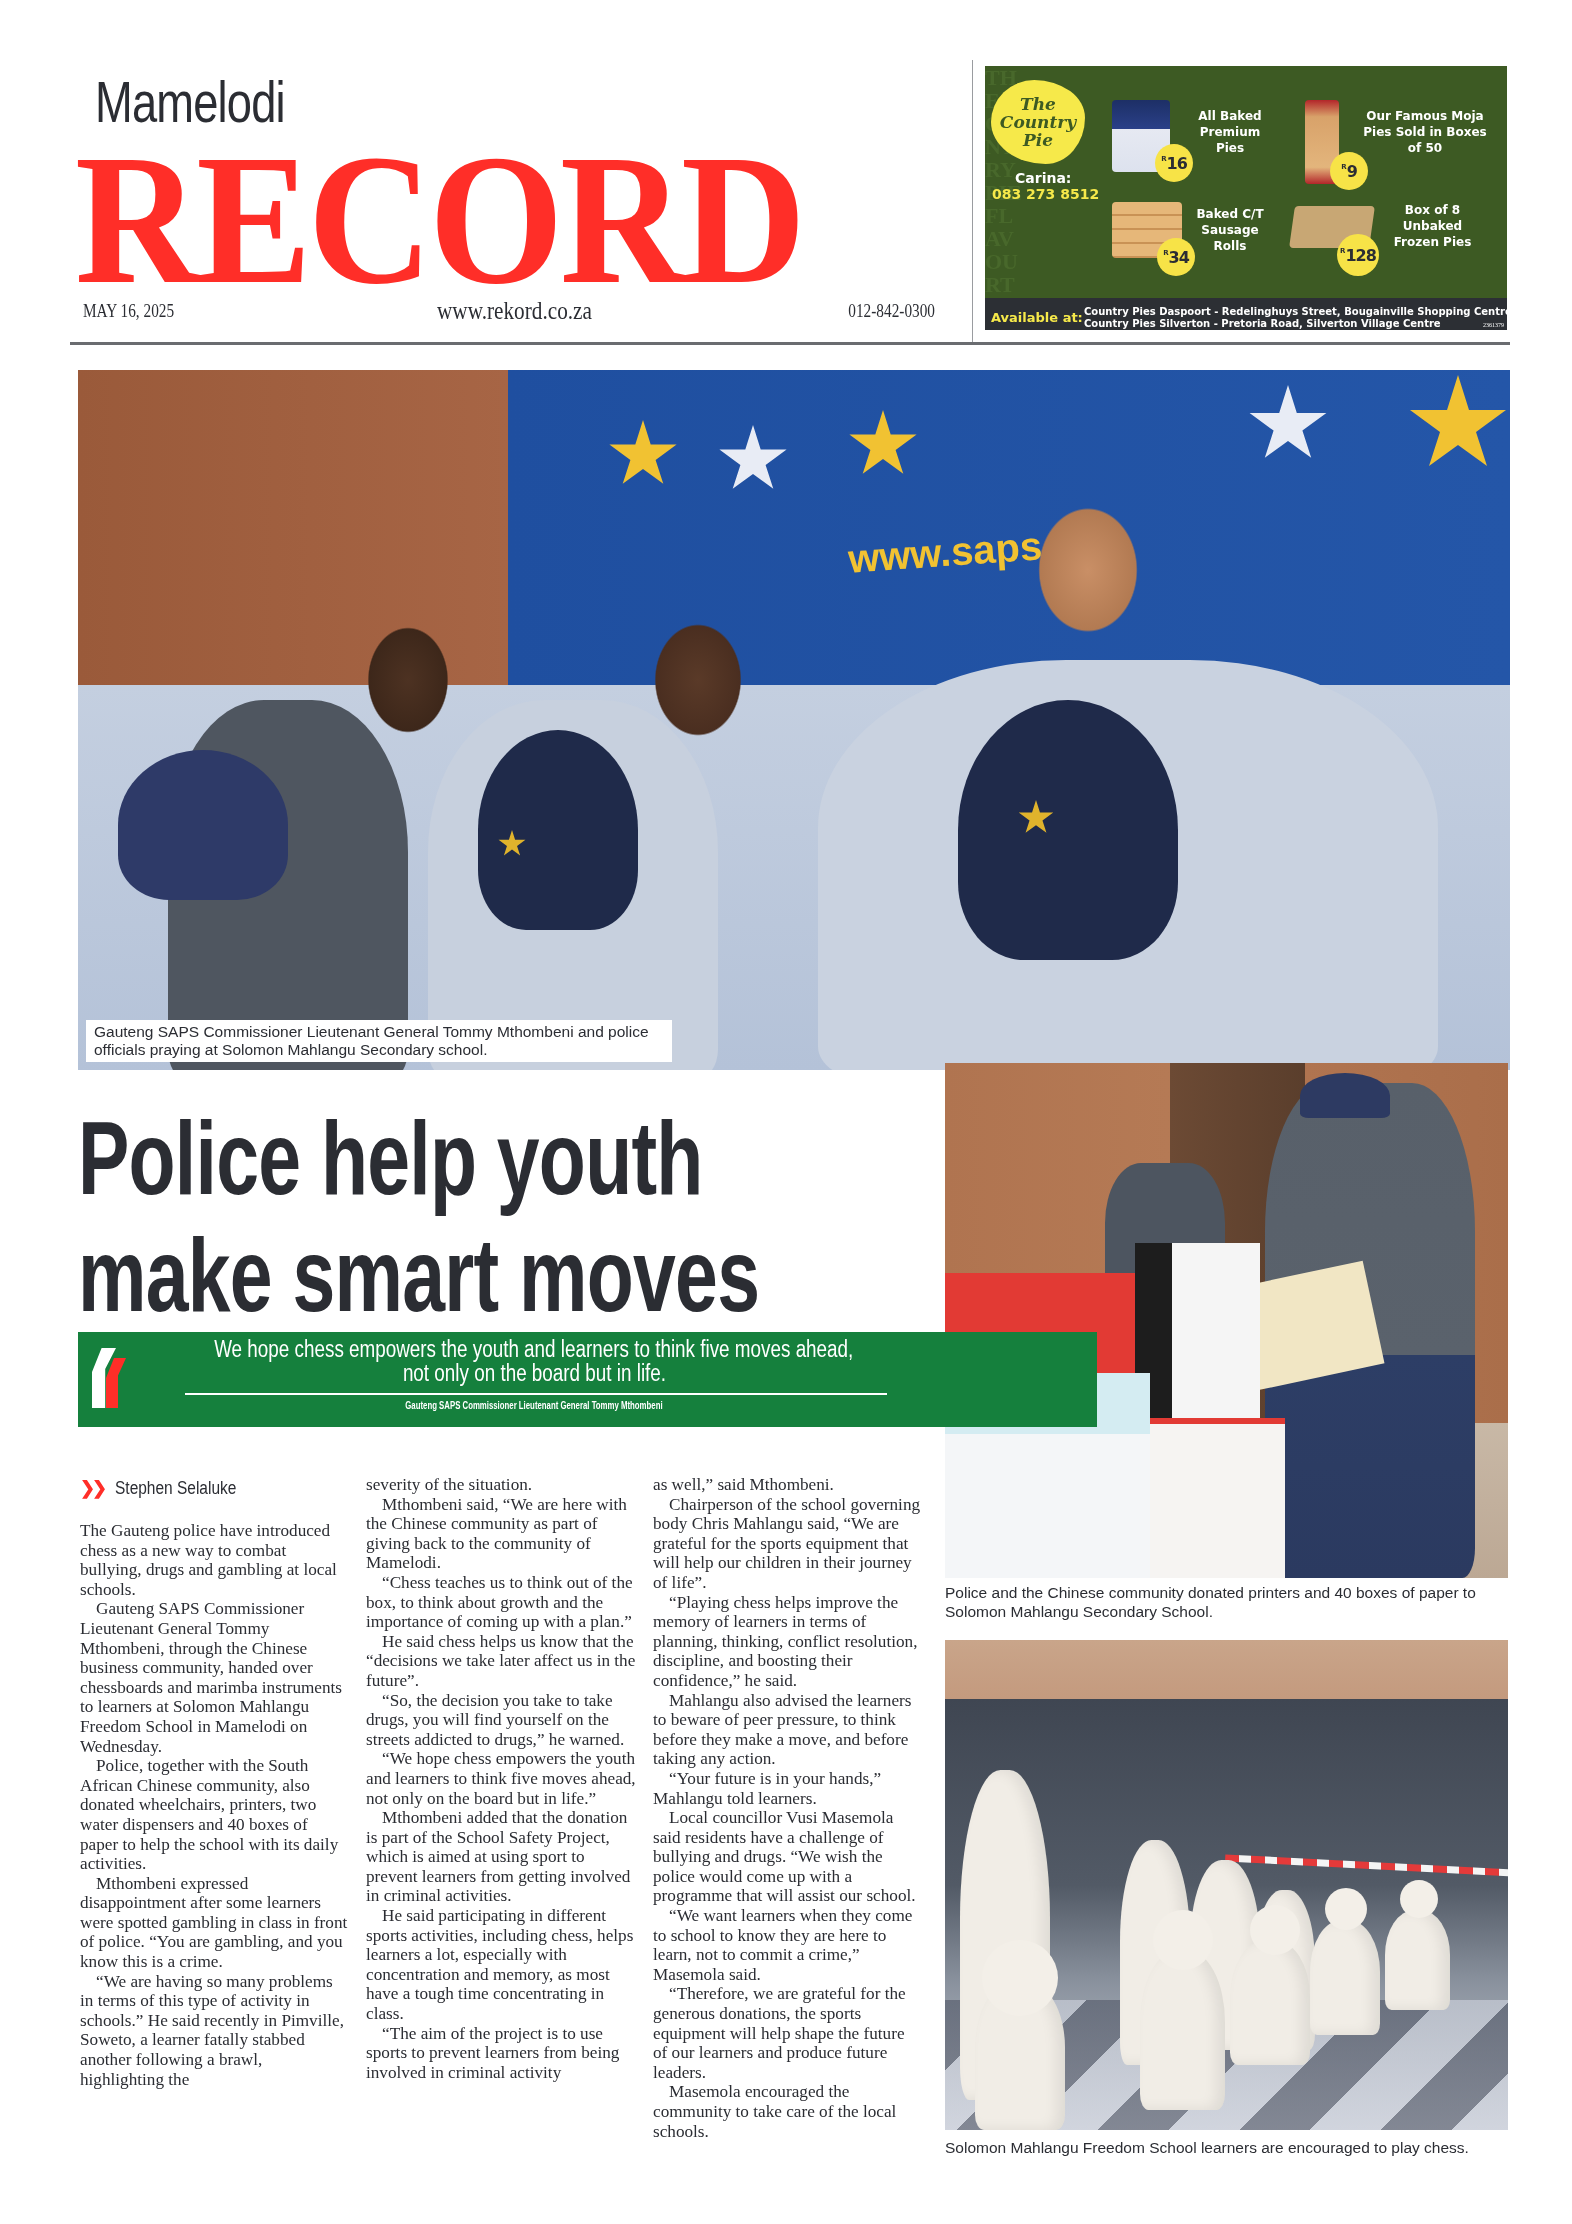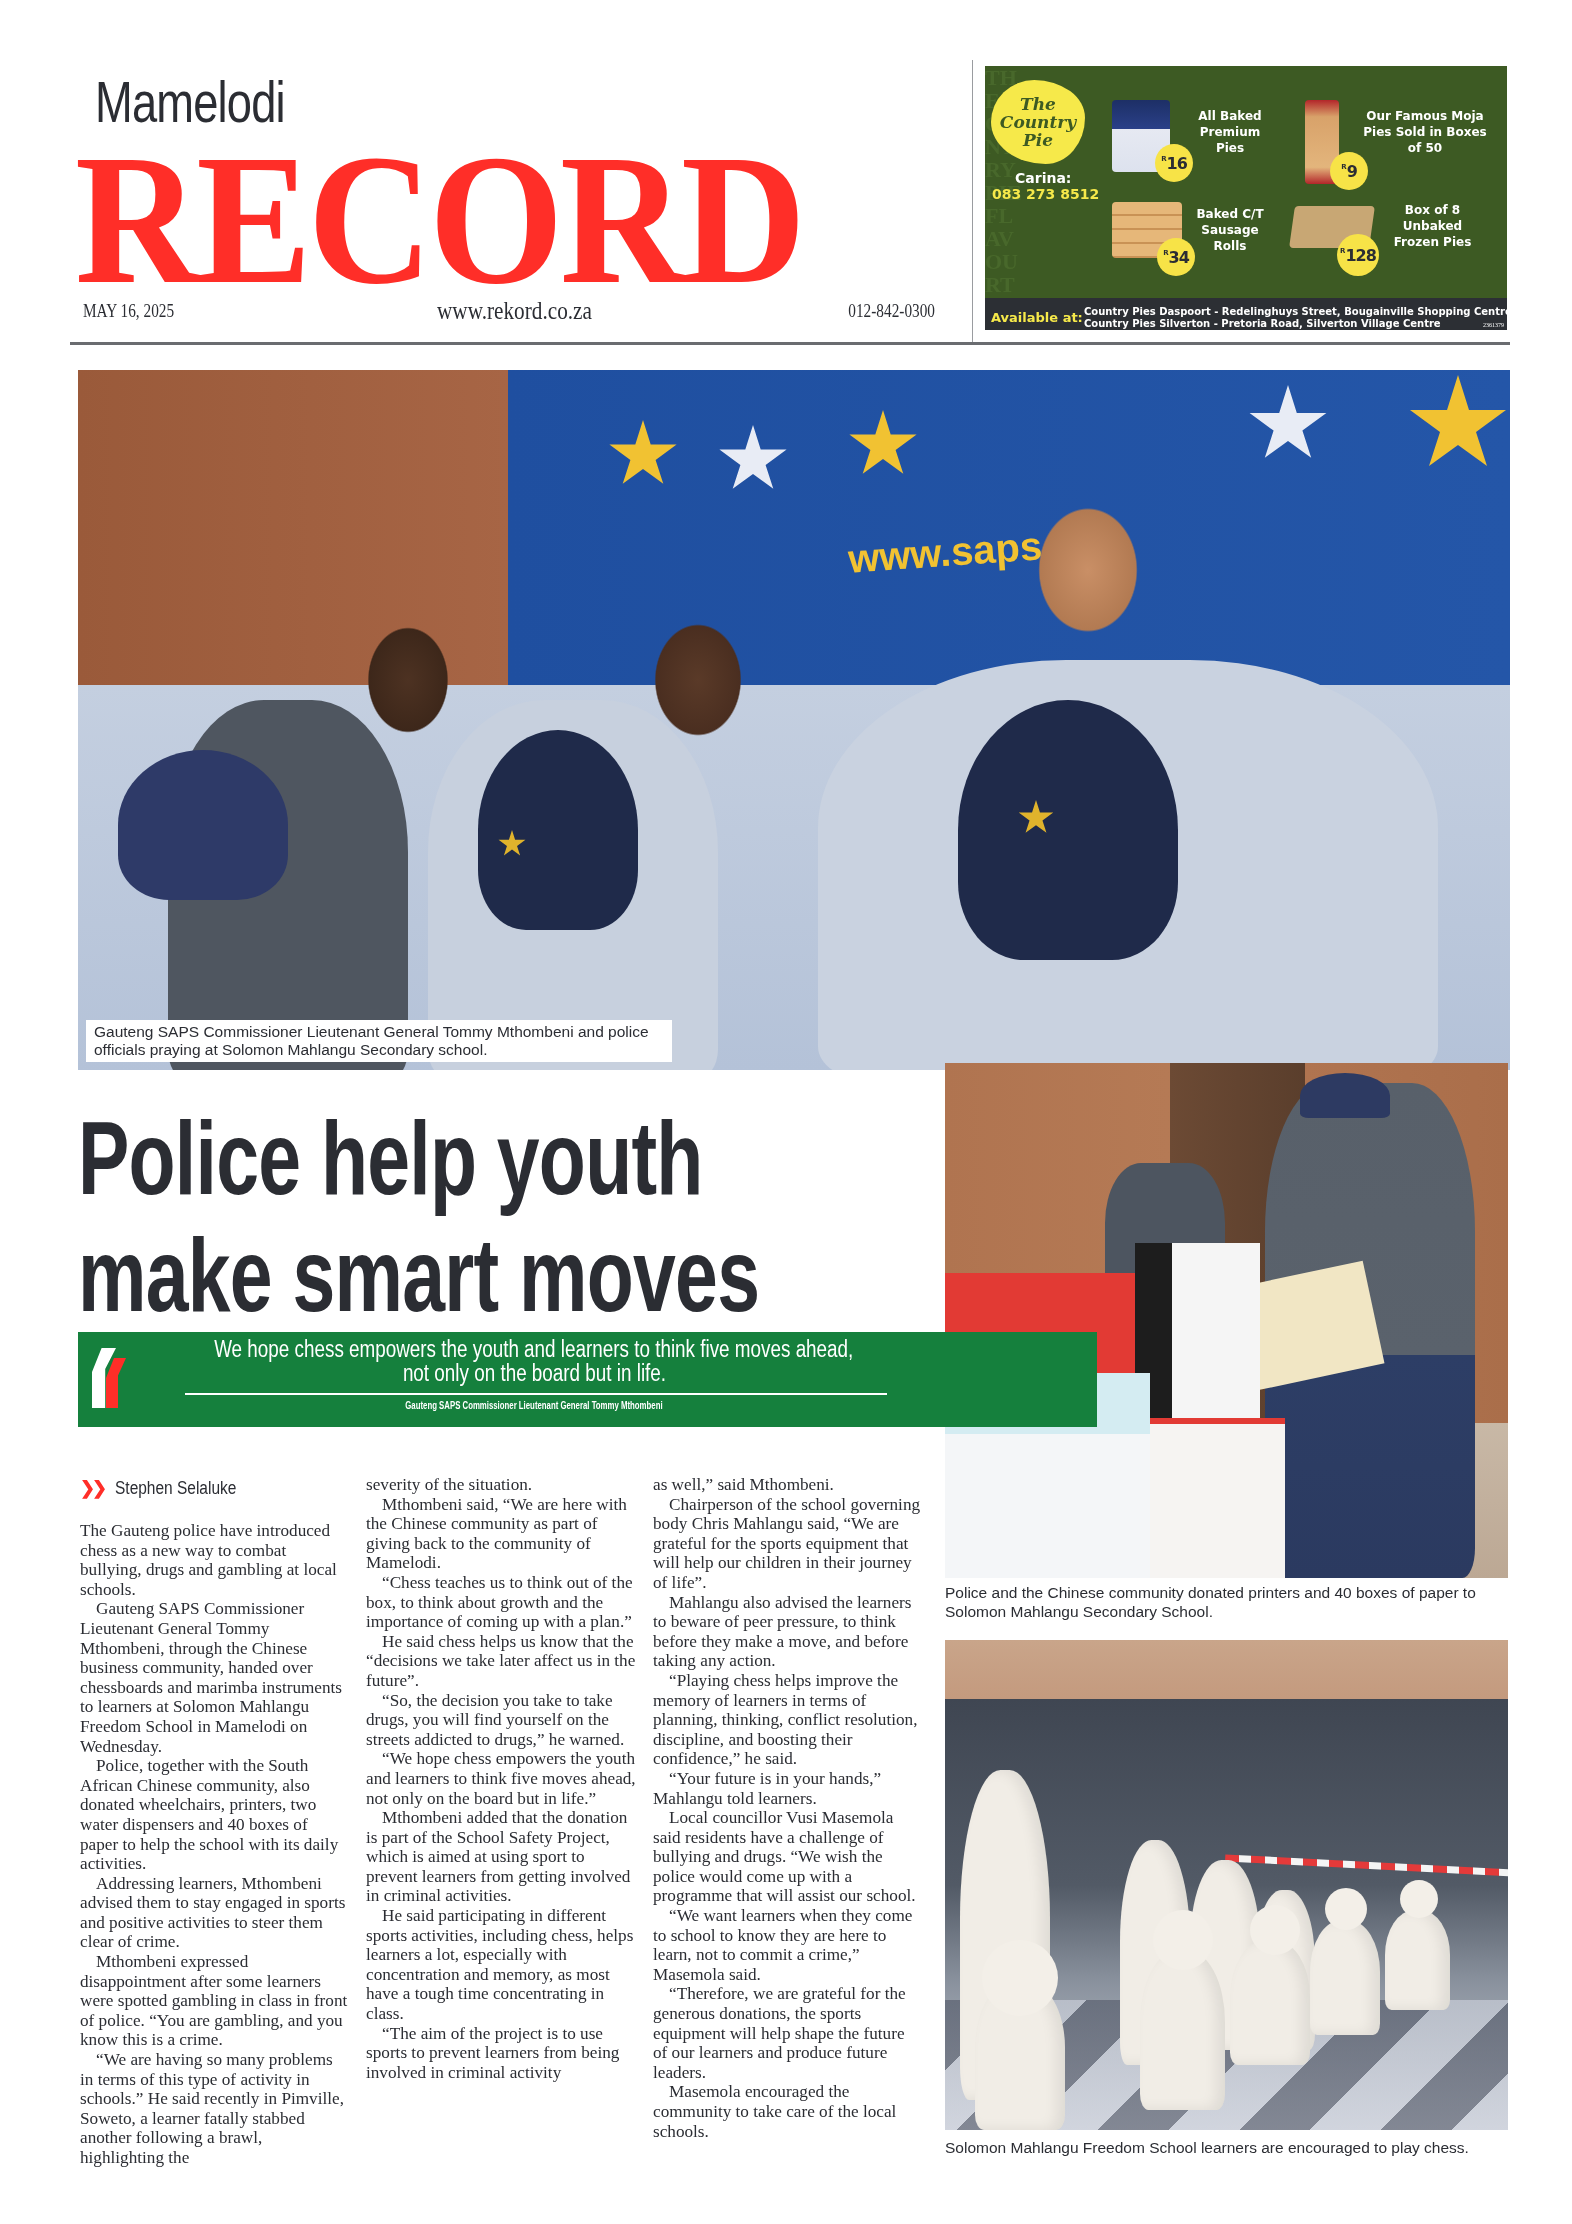--- a/index.html
+++ b/index.html
@@ -236,40 +236,39 @@
 
 <div class="byline">
   <span class="arrow">❯❯</span>
   <span class="name">Stephen Selaluke</span>
 </div>
 
 <div class="col col1">
   <p class="noindent">The Gauteng police have introduced chess as a new way to combat bullying, drugs and gambling at local schools.</p>
   <p>Gauteng SAPS Commissioner Lieutenant General Tommy Mthombeni, through the Chinese business community, handed over chessboards and marimba instruments to learners at Solomon Mahlangu Freedom School in Mamelodi on Wednesday.</p>
   <p>Police, together with the South African Chinese community, also donated wheelchairs, printers, two water dispensers and 40 boxes of paper to help the school with its daily activities.</p>
-  <p>Addressing learners, Mthombeni advised them to stay engaged in sports and positive activities to steer them clear of crime.</p>
   <p>Mthombeni expressed disappointment after some learners were spotted gambling in class in front of police. “You are gambling, and you know this is a crime.</p>
   <p>“We are having so many problems in terms of this type of activity in schools.” He said recently in Pimville, Soweto, a learner fatally stabbed another following a brawl, highlighting the</p>
 </div>
 
 <div class="col col2">
   <p class="noindent">severity of the situation.</p>
   <p>Mthombeni said, “We are here with the Chinese community as part of giving back to the community of Mamelodi.</p>
   <p>“Chess teaches us to think out of the box, to think about growth and the importance of coming up with a plan.”</p>
   <p>He said chess helps us know that the “decisions we take later affect us in the future”.</p>
   <p>“So, the decision you take to take drugs, you will find yourself on the streets addicted to drugs,” he warned.</p>
   <p>“We hope chess empowers the youth and learners to think five moves ahead, not only on the board but in life.”</p>
   <p>Mthombeni added that the donation is part of the School Safety Project, which is aimed at using sport to prevent learners from getting involved in criminal activities.</p>
   <p>He said participating in different sports activities, including chess, helps learners a lot, especially with concentration and memory, as most have a tough time concentrating in class.</p>
   <p>“The aim of the project is to use sports to prevent learners from being involved in criminal activity</p>
 </div>
 
 <div class="col col3">
   <p class="noindent">as well,” said Mthombeni.</p>
   <p>Chairperson of the school governing body Chris Mahlangu said, “We are grateful for the sports equipment that will help our children in their journey of life”.</p>
+  <p>“Playing chess helps improve the memory of learners in terms of planning, thinking, conflict resolution, discipline, and boosting their confidence,” he said.</p>
   <p>Mahlangu also advised the learners to beware of peer pressure, to think before they make a move, and before taking any action.</p>
-  <p>“Playing chess helps improve the memory of learners in terms of planning, thinking, conflict resolution, discipline, and boosting their confidence,” he said.</p>
   <p>“Your future is in your hands,” Mahlangu told learners.</p>
   <p>Local councillor Vusi Masemola said residents have a challenge of bullying and drugs. “We wish the police would come up with a programme that will assist our school.</p>
   <p>“We want learners when they come to school to know they are here to learn, not to commit a crime,” Masemola said.</p>
   <p>“Therefore, we are grateful for the generous donations, the sports equipment will help shape the future of our learners and produce future leaders.</p>
   <p>Masemola encouraged the community to take care of the local schools.</p>
 </div>
 
 </body></html>

